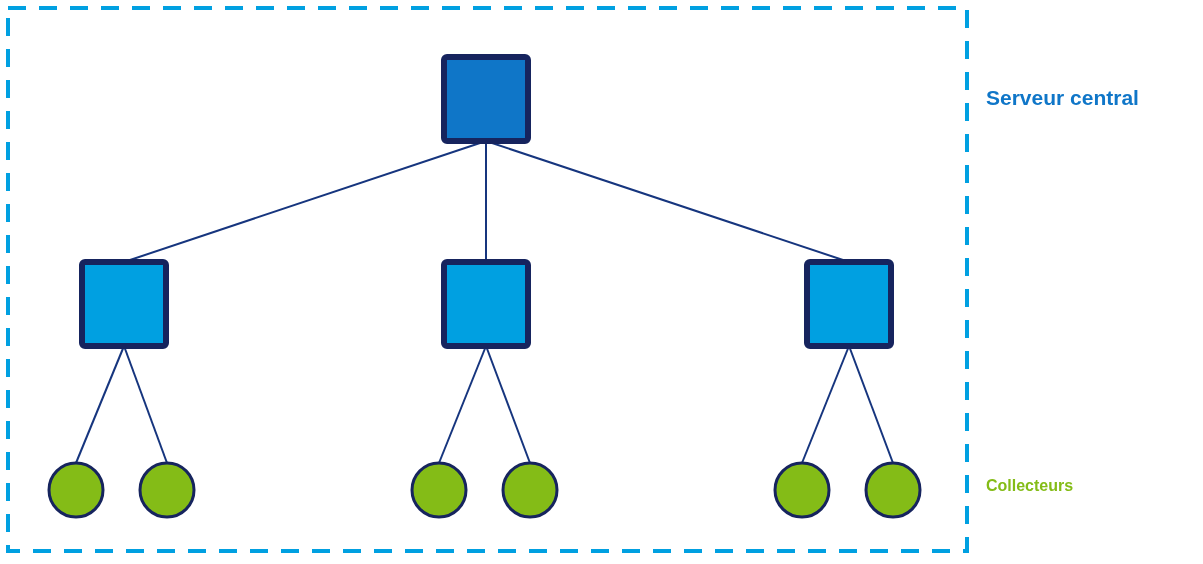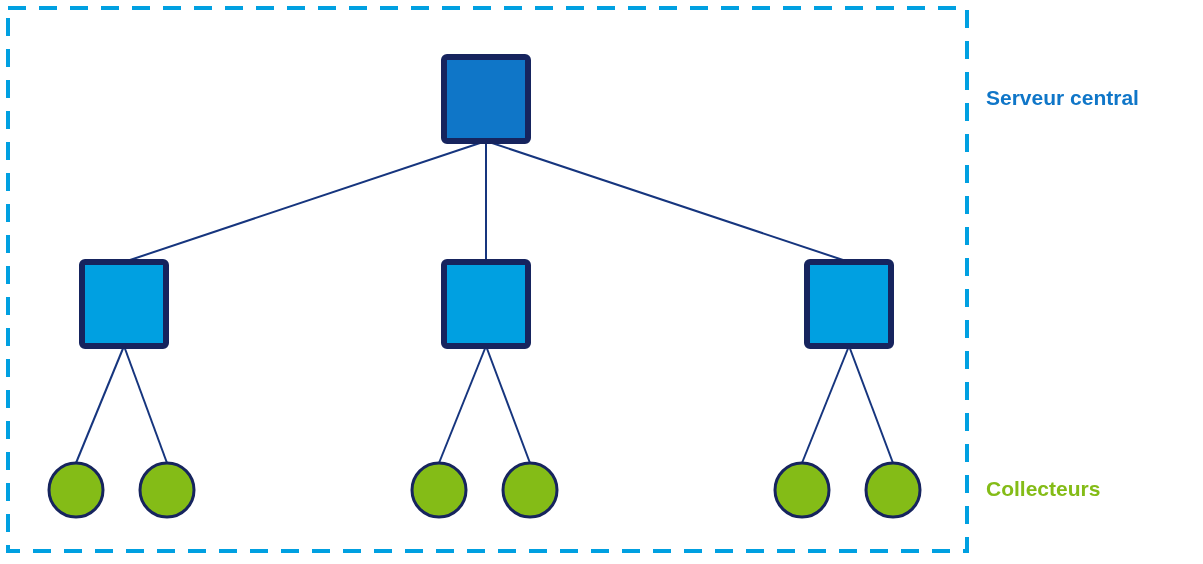--- a/index.html
+++ b/index.html
@@ -39,21 +39,21 @@
   }
   #legend-remote {
     left: 986px;
     top: 283px;
     font-size: 21px;
     color: #00a0e1;
   }
   #legend-collectors {
     left: 986px;
     top: 478px;
-    font-size: 21px;
+    font-size: 16px;
     color: #84bc17;
   }
 </style>
 </head>
 <body>
 
 <div id="canvas">
 
   <svg id="diagram-svg" viewBox="0 0 1203 564">
 

